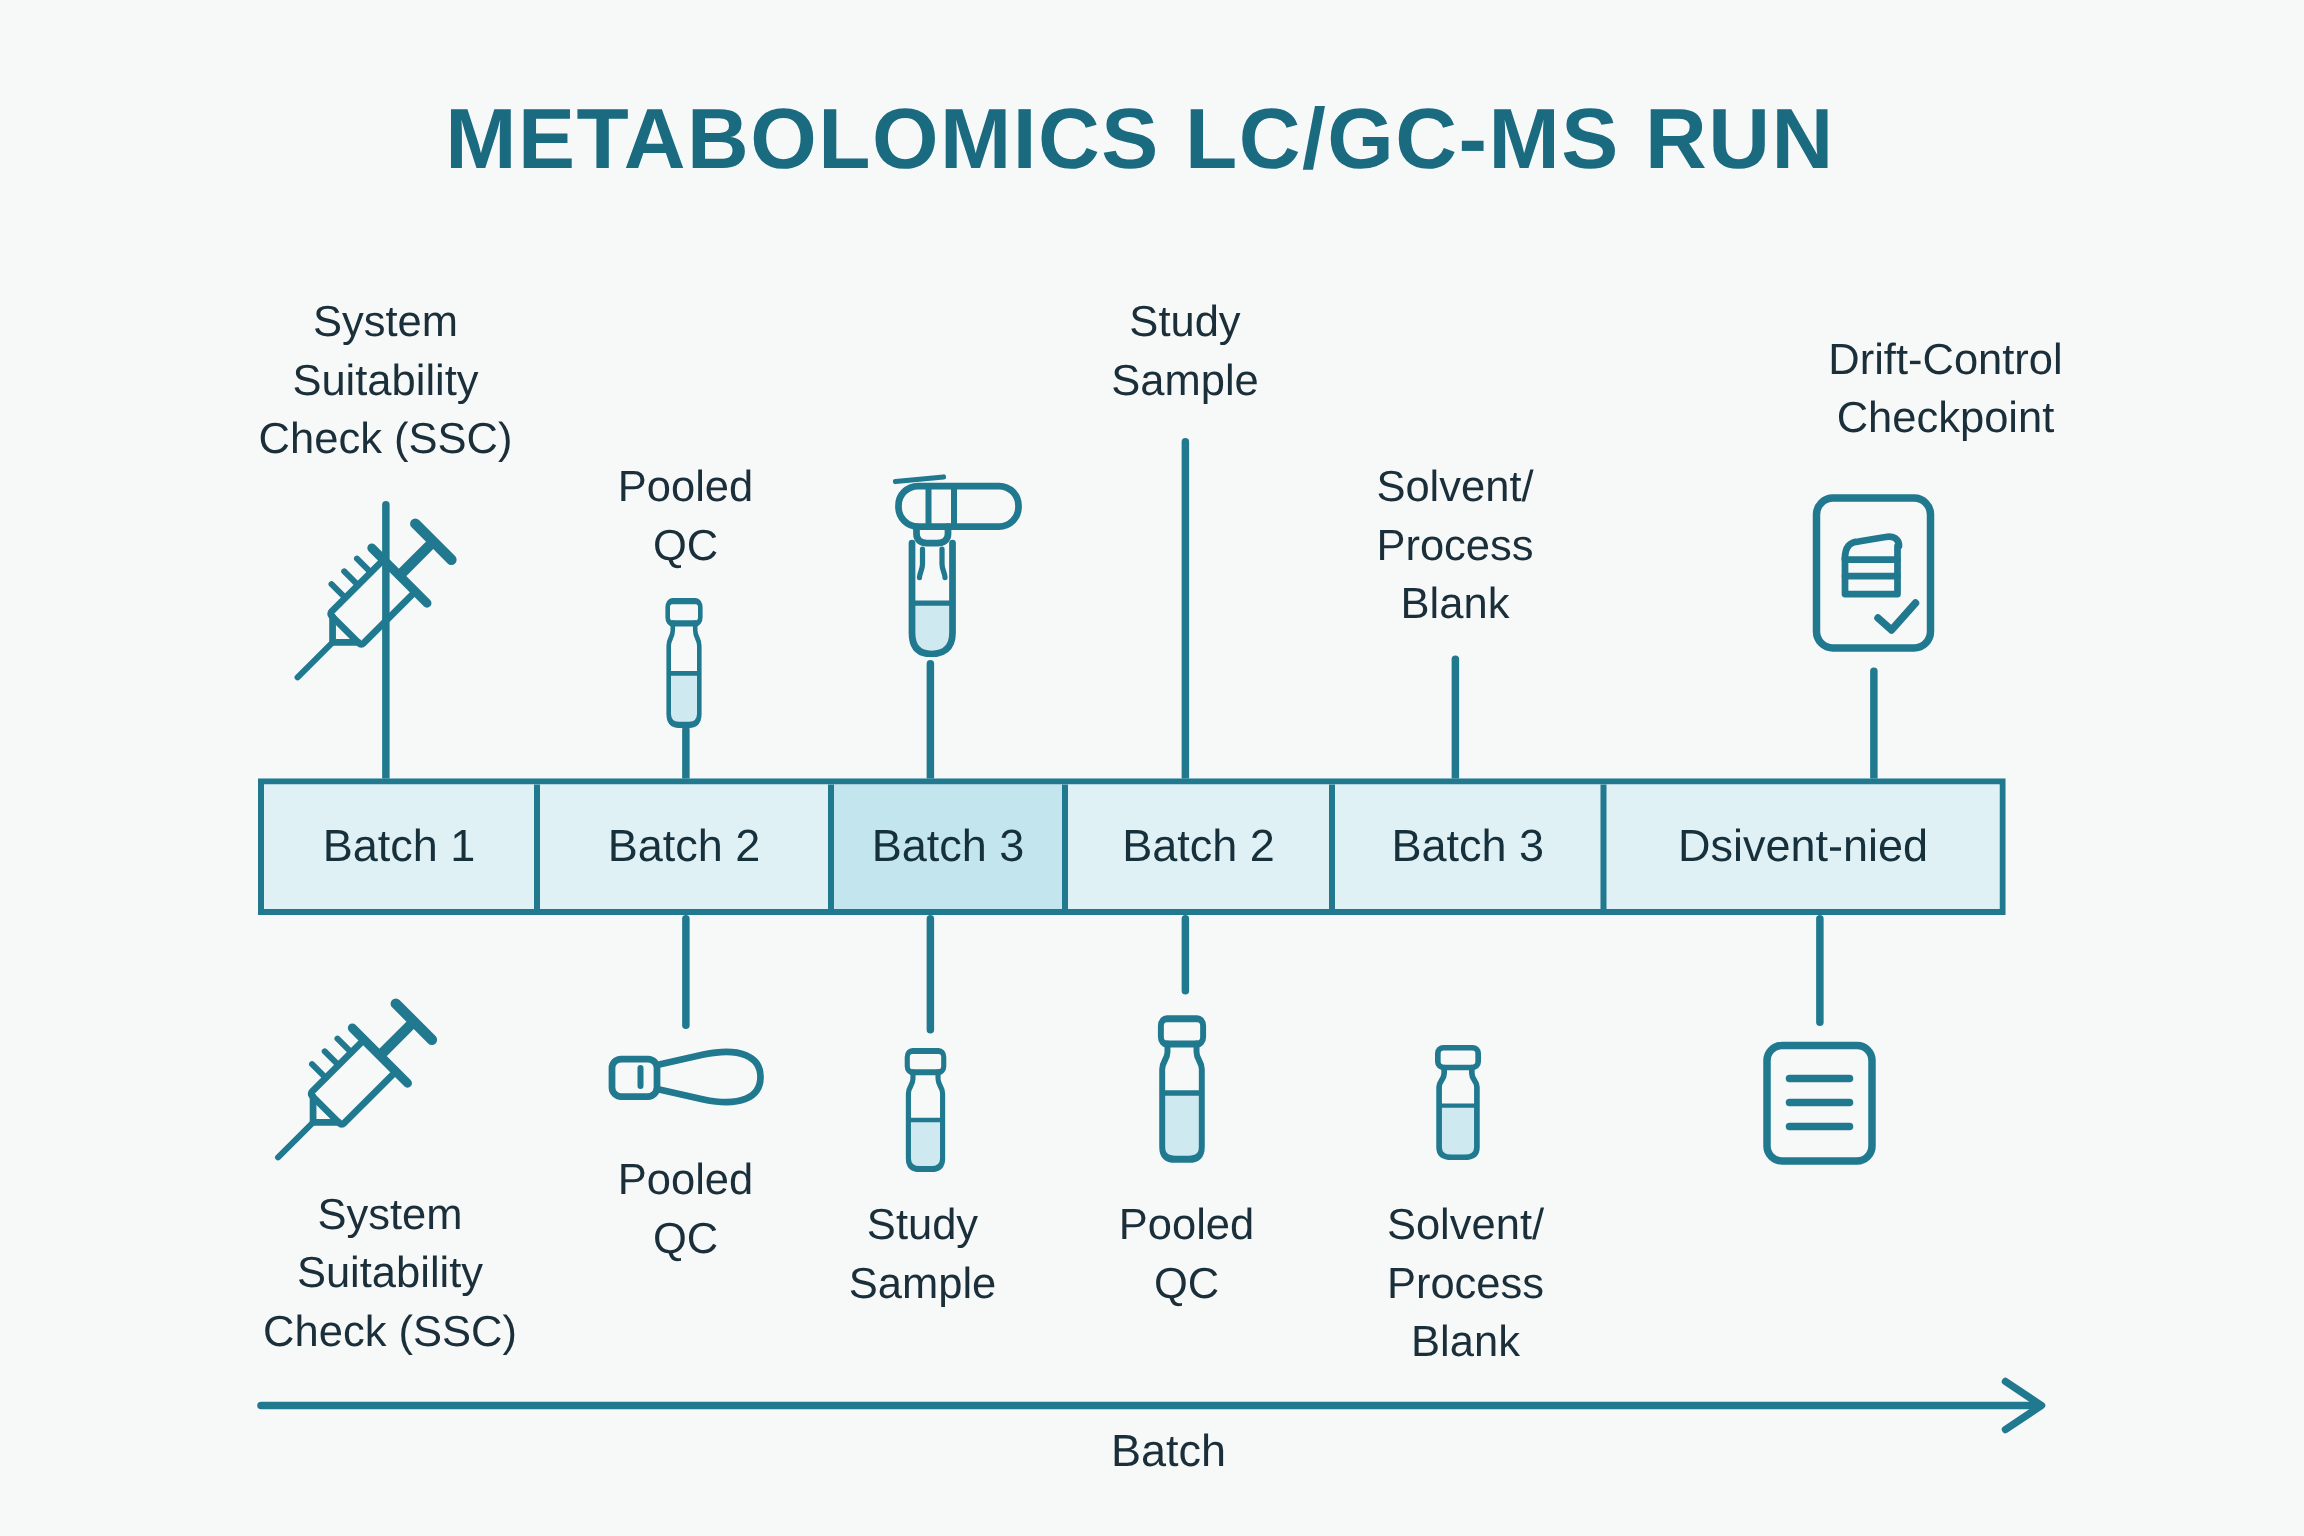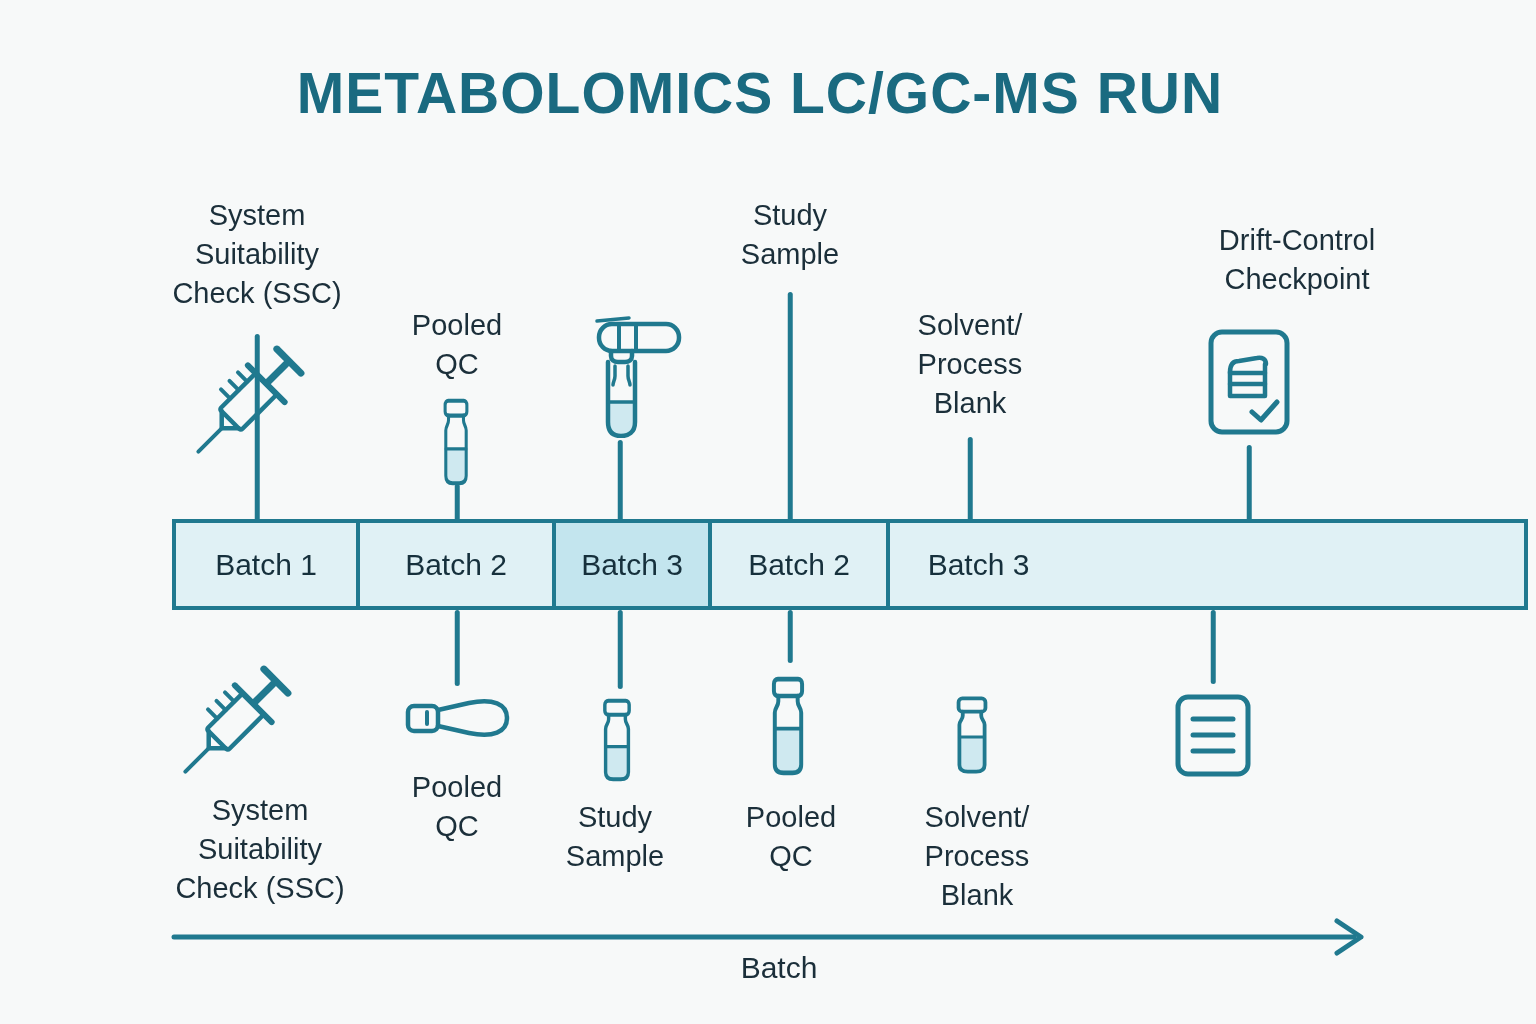--- a/index.html
+++ b/index.html
@@ -4,21 +4,21 @@
 <style>
   html,body{margin:0;padding:0;}
   body{font-family:"Liberation Sans", sans-serif; background:#e9eced;}
   .canvas{position:relative;width:1536px;height:1024px;background:#f7f9f9;overflow:hidden;margin:0 auto;}
   .title{position:absolute;left:0;right:16px;top:60px;text-align:center;
          font-size:57px;font-weight:bold;letter-spacing:1px;color:#1a6a80;}
   .ann-label{position:absolute;transform:translateX(-50%);text-align:center;
              white-space:pre-line;font-size:29px;line-height:39px;color:#1b2f3a;}
   .connector{position:absolute;width:4.5px;background:#20798f;transform:translateX(-50%);border-radius:2.5px;}
   .icon{position:absolute;}
-  .bar{position:absolute;left:172px;top:519px;width:1356px;height:91px;display:flex;
+  .bar{position:absolute;left:172px;top:519px;width:1165px;height:91px;display:flex;
        border:4.5px solid #20798f;background:#e0f1f5;box-sizing:border-box;}
   .seg{display:flex;align-items:center;justify-content:center;font-size:30px;color:#16303c;
        background:#e0f1f5;border-left:4.5px solid #20798f;box-sizing:border-box;flex:0 0 auto;}
   .seg:first-child{border-left:none;}
   .seg.highlight{background:#c3e5ee;}
   .time-label{position:absolute;left:779px;top:951px;transform:translateX(-50%);
               font-size:30px;color:#1b2f3a;}
   svg .st{stroke:#20798f;stroke-linecap:round;stroke-linejoin:round;fill:none;}
 </style>
 </head>
@@ -97,20 +97,21 @@
       <path class="st" d="M45,84 L54,92 L70,74" stroke-width="5"></path>
     </svg>
   </div>
 
   <div class="bar">
     <div class="seg" style="width:180px;">Batch 1</div>
     <div class="seg" style="width:196px;">Batch 2</div>
     <div class="seg highlight" style="width:156px;">Batch 3</div>
     <div class="seg" style="width:178px;">Batch 2</div>
     <div class="seg" style="width:181px;">Batch 3</div>
+    <div class="seg" style="flex:1 1 auto;">Dsivent-nied</div>
   </div>
 
   <div class="connector" style="left:457px;top:610px;height:76px;"></div>
   <div class="connector" style="left:620px;top:610px;height:79px;"></div>
   <div class="connector" style="left:790px;top:610px;height:53px;"></div>
   <div class="connector" style="left:1213px;top:610px;height:74px;"></div>
 
   <div class="icon" style="left:162px;top:645px;">
     <svg width="150" height="150" viewBox="0 0 150 150">
       <g transform="rotate(45 75 75)">

